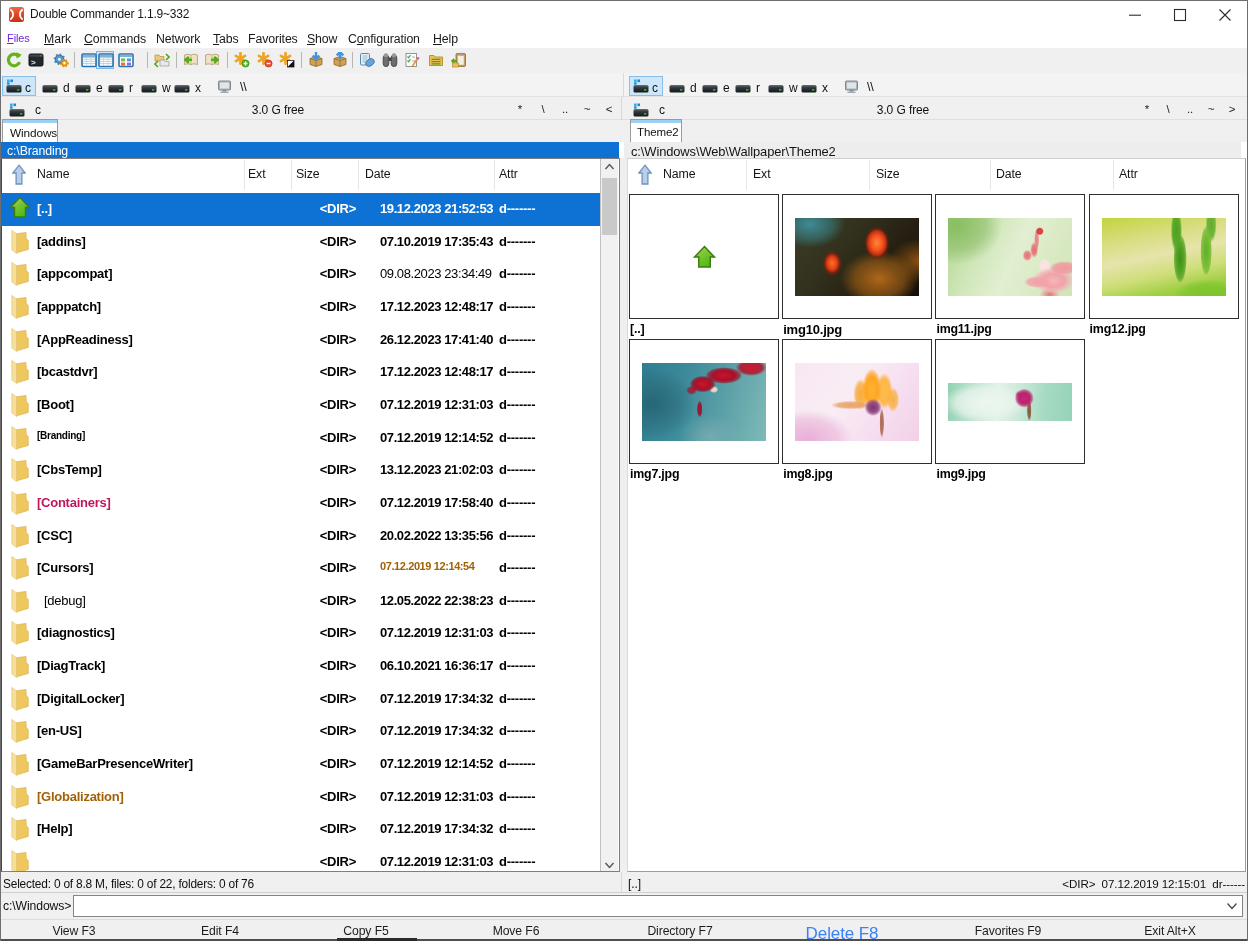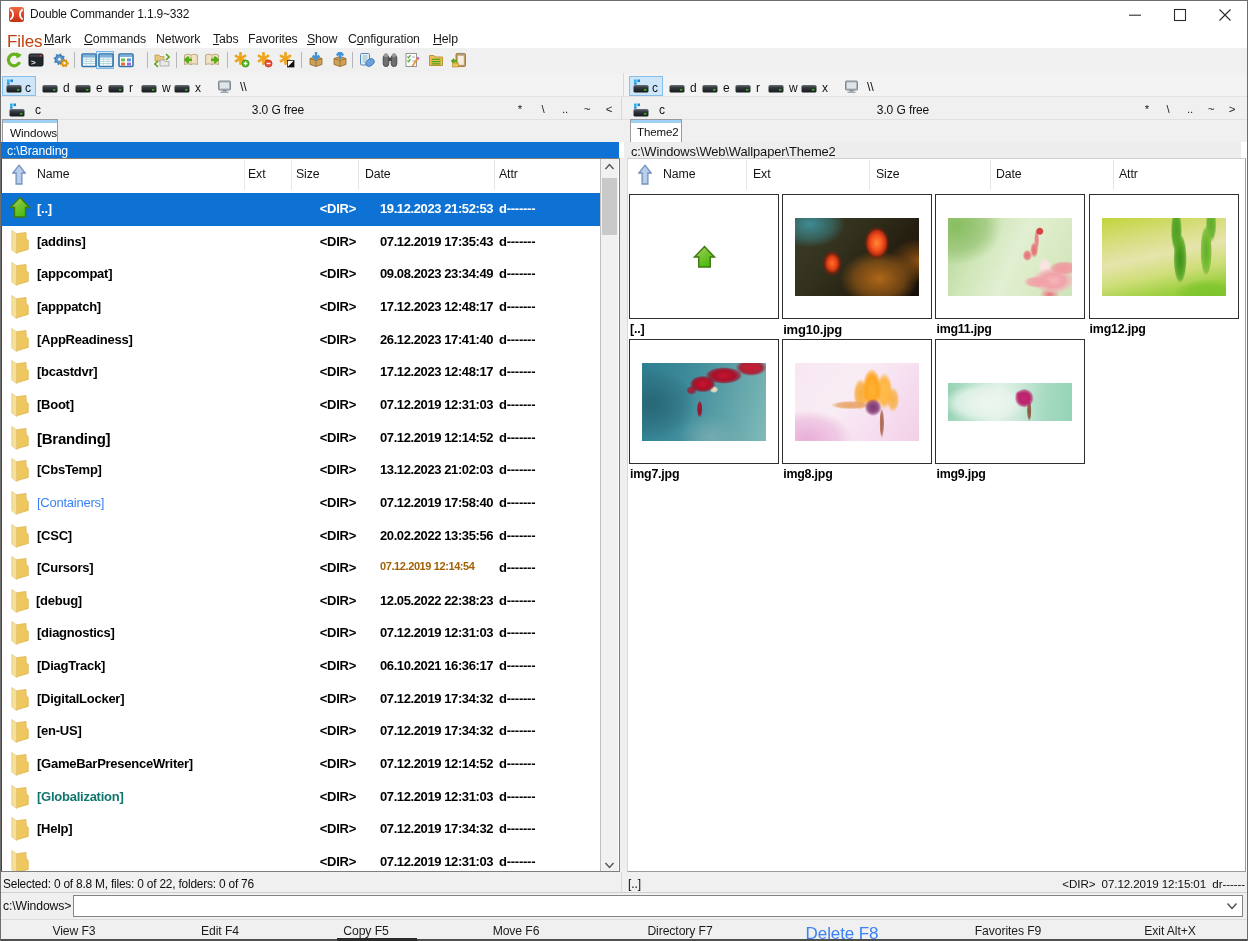--- a/index.html
+++ b/index.html
@@ -24,21 +24,21 @@
 <div class="t" style="left:30px;top:7px;font-size:12px;letter-spacing:-0.2px;color:#161616">Double Commander 1.1.9~332</div>
 <svg class="a" style="left:1128px;top:8px;" width="14" height="14" viewBox="0 0 14 14">
     <path d="M1 7.2 H13" stroke="#2b2b2b" stroke-width="1.1" fill="none"></path>
   </svg>
 <svg class="a" style="left:1173px;top:8px;" width="14" height="14" viewBox="0 0 14 14">
     <rect x="1.5" y="1.5" width="11" height="11" fill="none" stroke="#2b2b2b" stroke-width="1.1"></rect>
   </svg>
 <svg class="a" style="left:1218px;top:8px;" width="14" height="14" viewBox="0 0 14 14">
     <path d="M1.5 1.5 L12.5 12.5 M12.5 1.5 L1.5 12.5" stroke="#2b2b2b" stroke-width="1.1" fill="none"></path>
   </svg>
-<div class="t" style="left:7px;top:32px;font-size:17px;color:#c2410c"><u>F</u>iles</div>
+<div class="t" style="left:7px;top:32px;font-size:11px;color:#6d28d9"><u>F</u>iles</div>
 <div class="t" style="left:44px;top:32px;font-size:12.3px;color:#191919"><u>M</u>ark</div>
 <div class="t" style="left:84px;top:32px;font-size:12.3px;color:#191919"><u>C</u>ommands</div>
 <div class="t" style="left:156px;top:32px;font-size:12.3px;color:#191919">Network</div>
 <div class="t" style="left:213px;top:32px;font-size:12.3px;color:#191919"><u>T</u>abs</div>
 <div class="t" style="left:248px;top:32px;font-size:12.3px;color:#191919">Favorites</div>
 <div class="t" style="left:307px;top:32px;font-size:12.3px;color:#191919"><u>S</u>how</div>
 <div class="t" style="left:348px;top:32px;font-size:12.3px;color:#191919">C<u>o</u>nfiguration</div>
 <div class="t" style="left:433px;top:32px;font-size:12.3px;color:#191919"><u>H</u>elp</div>
 <div class="a" style="left:0px;top:48px;width:1248px;height:25px;background:#f0f0f0"></div>
 <div class="a" style="left:74px;top:52px;width:1px;height:16px;background:#b6b6b6"></div>
@@ -432,29 +432,29 @@
     <div class="t" style="left:36px;top:42.0px;font-size:13px;font-weight:bold;letter-spacing:-0.25px;color:#fff">[..]</div>
     <div class="t rgt" style="left:355px;top:42.0px;font-size:13px;font-weight:bold;letter-spacing:-0.25px;color:#fff">&lt;DIR&gt;</div>
     <div class="t" style="left:379px;top:42.0px;font-size:13px;font-weight:bold;letter-spacing:-0.25px;letter-spacing:-0.4px;color:#fff">19.12.2023 21:52:53</div>
     <div class="t" style="left:498px;top:42.0px;font-size:13px;font-weight:bold;letter-spacing:-0.25px;color:#fff">d-------</div>
     <svg class="a" style="left:9px;top:69.7px" width="19" height="26" viewBox="0 0 19 26">
       <path d="M6.2 4.8 L16 3.4 L16.3 9.6 L18.3 11.6 L18.3 20.4 L6.2 24 Z" fill="#eec85f" stroke="#d8ab42" stroke-width="0.6"></path>
       <path d="M1.8 1.4 L6.6 5 L6.6 24.6 L1.8 20.8 Z" fill="#f6e099" stroke="#dfc06a" stroke-width="0.6"></path>
     </svg>
     <div class="t" style="left:36px;top:74.7px;font-size:13px;font-weight:bold;letter-spacing:-0.25px;color:#000">[addins]</div>
     <div class="t rgt" style="left:355px;top:74.7px;font-size:13px;font-weight:bold;letter-spacing:-0.25px;color:#000">&lt;DIR&gt;</div>
-    <div class="t" style="left:379px;top:74.7px;font-size:13px;font-weight:bold;letter-spacing:-0.25px;letter-spacing:-0.4px;color:#000">07.12.2019 17:35:43</div>
+    <div class="t" style="left:379px;top:74.7px;font-size:13px;font-weight:bold;letter-spacing:-0.25px;letter-spacing:-0.4px;color:#000">07.10.2019 17:35:43</div>
     <div class="t" style="left:498px;top:74.7px;font-size:13px;font-weight:bold;letter-spacing:-0.25px;color:#000">d-------</div>
     <svg class="a" style="left:9px;top:102.3px" width="19" height="26" viewBox="0 0 19 26">
       <path d="M6.2 4.8 L16 3.4 L16.3 9.6 L18.3 11.6 L18.3 20.4 L6.2 24 Z" fill="#eec85f" stroke="#d8ab42" stroke-width="0.6"></path>
       <path d="M1.8 1.4 L6.6 5 L6.6 24.6 L1.8 20.8 Z" fill="#f6e099" stroke="#dfc06a" stroke-width="0.6"></path>
     </svg>
     <div class="t" style="left:36px;top:107.3px;font-size:13px;font-weight:bold;letter-spacing:-0.25px;color:#000">[appcompat]</div>
     <div class="t rgt" style="left:355px;top:107.3px;font-size:13px;font-weight:bold;letter-spacing:-0.25px;color:#000">&lt;DIR&gt;</div>
-    <div class="t" style="left:379px;top:107.3px;font-size:13px;font-weight:bold;letter-spacing:-0.25px;letter-spacing:-0.4px;color:#000">09.08.2023 23:34:49</div>
+    <div class="t" style="left:379px;top:107.3px;font-size:13px;font-weight:normal;letter-spacing:-0.25px;letter-spacing:-0.4px;color:#000">09.08.2023 23:34:49</div>
     <div class="t" style="left:498px;top:107.3px;font-size:13px;font-weight:bold;letter-spacing:-0.25px;color:#000">d-------</div>
     <svg class="a" style="left:9px;top:134.9px" width="19" height="26" viewBox="0 0 19 26">
       <path d="M6.2 4.8 L16 3.4 L16.3 9.6 L18.3 11.6 L18.3 20.4 L6.2 24 Z" fill="#eec85f" stroke="#d8ab42" stroke-width="0.6"></path>
       <path d="M1.8 1.4 L6.6 5 L6.6 24.6 L1.8 20.8 Z" fill="#f6e099" stroke="#dfc06a" stroke-width="0.6"></path>
     </svg>
     <div class="t" style="left:36px;top:139.9px;font-size:13px;font-weight:bold;letter-spacing:-0.25px;color:#000">[apppatch]</div>
     <div class="t rgt" style="left:355px;top:139.9px;font-size:13px;font-weight:bold;letter-spacing:-0.25px;color:#000">&lt;DIR&gt;</div>
     <div class="t" style="left:379px;top:139.9px;font-size:13px;font-weight:bold;letter-spacing:-0.25px;letter-spacing:-0.4px;color:#000">17.12.2023 12:48:17</div>
     <div class="t" style="left:498px;top:139.9px;font-size:13px;font-weight:bold;letter-spacing:-0.25px;color:#000">d-------</div>
     <svg class="a" style="left:9px;top:167.6px" width="19" height="26" viewBox="0 0 19 26">
@@ -478,37 +478,37 @@
       <path d="M1.8 1.4 L6.6 5 L6.6 24.6 L1.8 20.8 Z" fill="#f6e099" stroke="#dfc06a" stroke-width="0.6"></path>
     </svg>
     <div class="t" style="left:36px;top:237.9px;font-size:13px;font-weight:bold;letter-spacing:-0.25px;color:#000">[Boot]</div>
     <div class="t rgt" style="left:355px;top:237.9px;font-size:13px;font-weight:bold;letter-spacing:-0.25px;color:#000">&lt;DIR&gt;</div>
     <div class="t" style="left:379px;top:237.9px;font-size:13px;font-weight:bold;letter-spacing:-0.25px;letter-spacing:-0.4px;color:#000">07.12.2019 12:31:03</div>
     <div class="t" style="left:498px;top:237.9px;font-size:13px;font-weight:bold;letter-spacing:-0.25px;color:#000">d-------</div>
     <svg class="a" style="left:9px;top:265.5px" width="19" height="26" viewBox="0 0 19 26">
       <path d="M6.2 4.8 L16 3.4 L16.3 9.6 L18.3 11.6 L18.3 20.4 L6.2 24 Z" fill="#eec85f" stroke="#d8ab42" stroke-width="0.6"></path>
       <path d="M1.8 1.4 L6.6 5 L6.6 24.6 L1.8 20.8 Z" fill="#f6e099" stroke="#dfc06a" stroke-width="0.6"></path>
     </svg>
-    <div class="t" style="left:36px;top:270.5px;font-size:15px;font-weight:bold;letter-spacing:-0.25px;color:#000">[Branding]</div>
+    <div class="t" style="left:36px;top:270.5px;font-size:10px;font-weight:bold;letter-spacing:-0.25px;color:#000">[Branding]</div>
     <div class="t rgt" style="left:355px;top:270.5px;font-size:13px;font-weight:bold;letter-spacing:-0.25px;color:#000">&lt;DIR&gt;</div>
     <div class="t" style="left:379px;top:270.5px;font-size:13px;font-weight:bold;letter-spacing:-0.25px;letter-spacing:-0.4px;color:#000">07.12.2019 12:14:52</div>
     <div class="t" style="left:498px;top:270.5px;font-size:13px;font-weight:bold;letter-spacing:-0.25px;color:#000">d-------</div>
     <svg class="a" style="left:9px;top:298.2px" width="19" height="26" viewBox="0 0 19 26">
       <path d="M6.2 4.8 L16 3.4 L16.3 9.6 L18.3 11.6 L18.3 20.4 L6.2 24 Z" fill="#eec85f" stroke="#d8ab42" stroke-width="0.6"></path>
       <path d="M1.8 1.4 L6.6 5 L6.6 24.6 L1.8 20.8 Z" fill="#f6e099" stroke="#dfc06a" stroke-width="0.6"></path>
     </svg>
     <div class="t" style="left:36px;top:303.2px;font-size:13px;font-weight:bold;letter-spacing:-0.25px;color:#000">[CbsTemp]</div>
     <div class="t rgt" style="left:355px;top:303.2px;font-size:13px;font-weight:bold;letter-spacing:-0.25px;color:#000">&lt;DIR&gt;</div>
     <div class="t" style="left:379px;top:303.2px;font-size:13px;font-weight:bold;letter-spacing:-0.25px;letter-spacing:-0.4px;color:#000">13.12.2023 21:02:03</div>
     <div class="t" style="left:498px;top:303.2px;font-size:13px;font-weight:bold;letter-spacing:-0.25px;color:#000">d-------</div>
     <svg class="a" style="left:9px;top:330.8px" width="19" height="26" viewBox="0 0 19 26">
       <path d="M6.2 4.8 L16 3.4 L16.3 9.6 L18.3 11.6 L18.3 20.4 L6.2 24 Z" fill="#eec85f" stroke="#d8ab42" stroke-width="0.6"></path>
       <path d="M1.8 1.4 L6.6 5 L6.6 24.6 L1.8 20.8 Z" fill="#f6e099" stroke="#dfc06a" stroke-width="0.6"></path>
     </svg>
-    <div class="t" style="left:36px;top:335.8px;font-size:13px;font-weight:normal;letter-spacing:-0.25px;color:#3b82f6">[Containers]</div>
+    <div class="t" style="left:36px;top:335.8px;font-size:13px;font-weight:bold;letter-spacing:-0.25px;color:#be185d">[Containers]</div>
     <div class="t rgt" style="left:355px;top:335.8px;font-size:13px;font-weight:bold;letter-spacing:-0.25px;color:#000">&lt;DIR&gt;</div>
     <div class="t" style="left:379px;top:335.8px;font-size:13px;font-weight:bold;letter-spacing:-0.25px;letter-spacing:-0.4px;color:#000">07.12.2019 17:58:40</div>
     <div class="t" style="left:498px;top:335.8px;font-size:13px;font-weight:bold;letter-spacing:-0.25px;color:#000">d-------</div>
     <svg class="a" style="left:9px;top:363.5px" width="19" height="26" viewBox="0 0 19 26">
       <path d="M6.2 4.8 L16 3.4 L16.3 9.6 L18.3 11.6 L18.3 20.4 L6.2 24 Z" fill="#eec85f" stroke="#d8ab42" stroke-width="0.6"></path>
       <path d="M1.8 1.4 L6.6 5 L6.6 24.6 L1.8 20.8 Z" fill="#f6e099" stroke="#dfc06a" stroke-width="0.6"></path>
     </svg>
     <div class="t" style="left:36px;top:368.5px;font-size:13px;font-weight:bold;letter-spacing:-0.25px;color:#000">[CSC]</div>
     <div class="t rgt" style="left:355px;top:368.5px;font-size:13px;font-weight:bold;letter-spacing:-0.25px;color:#000">&lt;DIR&gt;</div>
     <div class="t" style="left:379px;top:368.5px;font-size:13px;font-weight:bold;letter-spacing:-0.25px;letter-spacing:-0.4px;color:#000">20.02.2022 13:35:56</div>
@@ -518,21 +518,21 @@
       <path d="M1.8 1.4 L6.6 5 L6.6 24.6 L1.8 20.8 Z" fill="#f6e099" stroke="#dfc06a" stroke-width="0.6"></path>
     </svg>
     <div class="t" style="left:36px;top:401.1px;font-size:13px;font-weight:bold;letter-spacing:-0.25px;color:#000">[Cursors]</div>
     <div class="t rgt" style="left:355px;top:401.1px;font-size:13px;font-weight:bold;letter-spacing:-0.25px;color:#000">&lt;DIR&gt;</div>
     <div class="t" style="left:379px;top:401.1px;font-size:11px;font-weight:bold;letter-spacing:-0.25px;letter-spacing:-0.4px;color:#a16207">07.12.2019 12:14:54</div>
     <div class="t" style="left:498px;top:401.1px;font-size:13px;font-weight:bold;letter-spacing:-0.25px;color:#000">d-------</div>
     <svg class="a" style="left:9px;top:428.8px" width="19" height="26" viewBox="0 0 19 26">
       <path d="M6.2 4.8 L16 3.4 L16.3 9.6 L18.3 11.6 L18.3 20.4 L6.2 24 Z" fill="#eec85f" stroke="#d8ab42" stroke-width="0.6"></path>
       <path d="M1.8 1.4 L6.6 5 L6.6 24.6 L1.8 20.8 Z" fill="#f6e099" stroke="#dfc06a" stroke-width="0.6"></path>
     </svg>
-    <div class="t" style="left:35px;top:433.8px;font-size:13px;font-weight:bold;letter-spacing:-0.25px;color:#000">[debug]</div>
+    <div class="t" style="left:43px;top:433.8px;font-size:13px;font-weight:normal;letter-spacing:-0.25px;color:#000">[debug]</div>
     <div class="t rgt" style="left:355px;top:433.8px;font-size:13px;font-weight:bold;letter-spacing:-0.25px;color:#000">&lt;DIR&gt;</div>
     <div class="t" style="left:379px;top:433.8px;font-size:13px;font-weight:bold;letter-spacing:-0.25px;letter-spacing:-0.4px;color:#000">12.05.2022 22:38:23</div>
     <div class="t" style="left:498px;top:433.8px;font-size:13px;font-weight:bold;letter-spacing:-0.25px;color:#000">d-------</div>
     <svg class="a" style="left:9px;top:461.4px" width="19" height="26" viewBox="0 0 19 26">
       <path d="M6.2 4.8 L16 3.4 L16.3 9.6 L18.3 11.6 L18.3 20.4 L6.2 24 Z" fill="#eec85f" stroke="#d8ab42" stroke-width="0.6"></path>
       <path d="M1.8 1.4 L6.6 5 L6.6 24.6 L1.8 20.8 Z" fill="#f6e099" stroke="#dfc06a" stroke-width="0.6"></path>
     </svg>
     <div class="t" style="left:36px;top:466.4px;font-size:13px;font-weight:bold;letter-spacing:-0.25px;color:#000">[diagnostics]</div>
     <div class="t rgt" style="left:355px;top:466.4px;font-size:13px;font-weight:bold;letter-spacing:-0.25px;color:#000">&lt;DIR&gt;</div>
     <div class="t" style="left:379px;top:466.4px;font-size:13px;font-weight:bold;letter-spacing:-0.25px;letter-spacing:-0.4px;color:#000">07.12.2019 12:31:03</div>
@@ -566,21 +566,21 @@
       <path d="M1.8 1.4 L6.6 5 L6.6 24.6 L1.8 20.8 Z" fill="#f6e099" stroke="#dfc06a" stroke-width="0.6"></path>
     </svg>
     <div class="t" style="left:36px;top:597.0px;font-size:13px;font-weight:bold;letter-spacing:-0.25px;color:#000">[GameBarPresenceWriter]</div>
     <div class="t rgt" style="left:355px;top:597.0px;font-size:13px;font-weight:bold;letter-spacing:-0.25px;color:#000">&lt;DIR&gt;</div>
     <div class="t" style="left:379px;top:597.0px;font-size:13px;font-weight:bold;letter-spacing:-0.25px;letter-spacing:-0.4px;color:#000">07.12.2019 12:14:52</div>
     <div class="t" style="left:498px;top:597.0px;font-size:13px;font-weight:bold;letter-spacing:-0.25px;color:#000">d-------</div>
     <svg class="a" style="left:9px;top:624.7px" width="19" height="26" viewBox="0 0 19 26">
       <path d="M6.2 4.8 L16 3.4 L16.3 9.6 L18.3 11.6 L18.3 20.4 L6.2 24 Z" fill="#eec85f" stroke="#d8ab42" stroke-width="0.6"></path>
       <path d="M1.8 1.4 L6.6 5 L6.6 24.6 L1.8 20.8 Z" fill="#f6e099" stroke="#dfc06a" stroke-width="0.6"></path>
     </svg>
-    <div class="t" style="left:36px;top:629.7px;font-size:13px;font-weight:bold;letter-spacing:-0.25px;color:#0f766e">[Globalization]</div>
+    <div class="t" style="left:36px;top:629.7px;font-size:13px;font-weight:bold;letter-spacing:-0.25px;color:#a16207">[Globalization]</div>
     <div class="t rgt" style="left:355px;top:629.7px;font-size:13px;font-weight:bold;letter-spacing:-0.25px;color:#000">&lt;DIR&gt;</div>
     <div class="t" style="left:379px;top:629.7px;font-size:13px;font-weight:bold;letter-spacing:-0.25px;letter-spacing:-0.4px;color:#000">07.12.2019 12:31:03</div>
     <div class="t" style="left:498px;top:629.7px;font-size:13px;font-weight:bold;letter-spacing:-0.25px;color:#000">d-------</div>
     <svg class="a" style="left:9px;top:657.4px" width="19" height="26" viewBox="0 0 19 26">
       <path d="M6.2 4.8 L16 3.4 L16.3 9.6 L18.3 11.6 L18.3 20.4 L6.2 24 Z" fill="#eec85f" stroke="#d8ab42" stroke-width="0.6"></path>
       <path d="M1.8 1.4 L6.6 5 L6.6 24.6 L1.8 20.8 Z" fill="#f6e099" stroke="#dfc06a" stroke-width="0.6"></path>
     </svg>
     <div class="t" style="left:36px;top:662.4px;font-size:13px;font-weight:bold;letter-spacing:-0.25px;color:#000">[Help]</div>
     <div class="t rgt" style="left:355px;top:662.4px;font-size:13px;font-weight:bold;letter-spacing:-0.25px;color:#000">&lt;DIR&gt;</div>
     <div class="t" style="left:379px;top:662.4px;font-size:13px;font-weight:bold;letter-spacing:-0.25px;letter-spacing:-0.4px;color:#000">07.12.2019 17:34:32</div>

